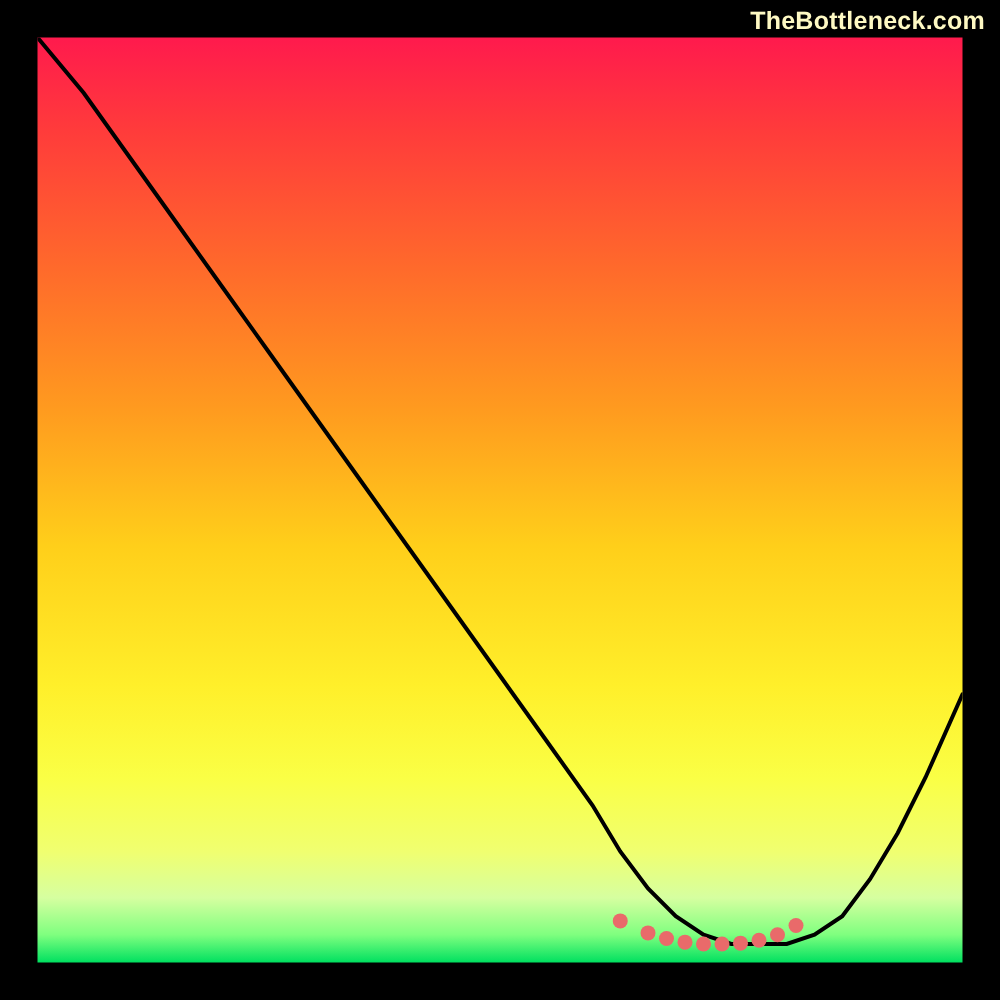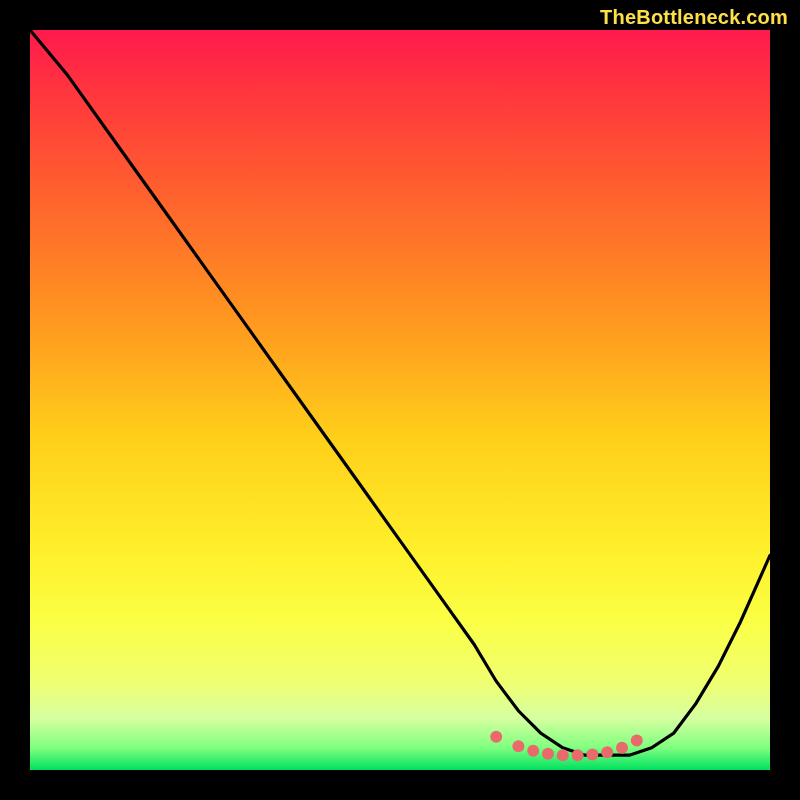--- a/index.html
+++ b/index.html
@@ -27,21 +27,21 @@
       #faff45 80%,
       #f0ff70 88%,
       #d6ffa0 93%,
       #7fff7f 97%,
       #00e060 100%);
   }
   .watermark {
     position: absolute;
     top: 6px;
     right: 12px;
-    color: #fde047;
+    color: #fef9c3;
     font-size: 20px;
     font-weight: bold;
     font-family: Arial, sans-serif;
     letter-spacing: 0.2px;
   }
   svg.curve {
     position: absolute;
     left: 0;
     top: 0;
     width: 740px;

